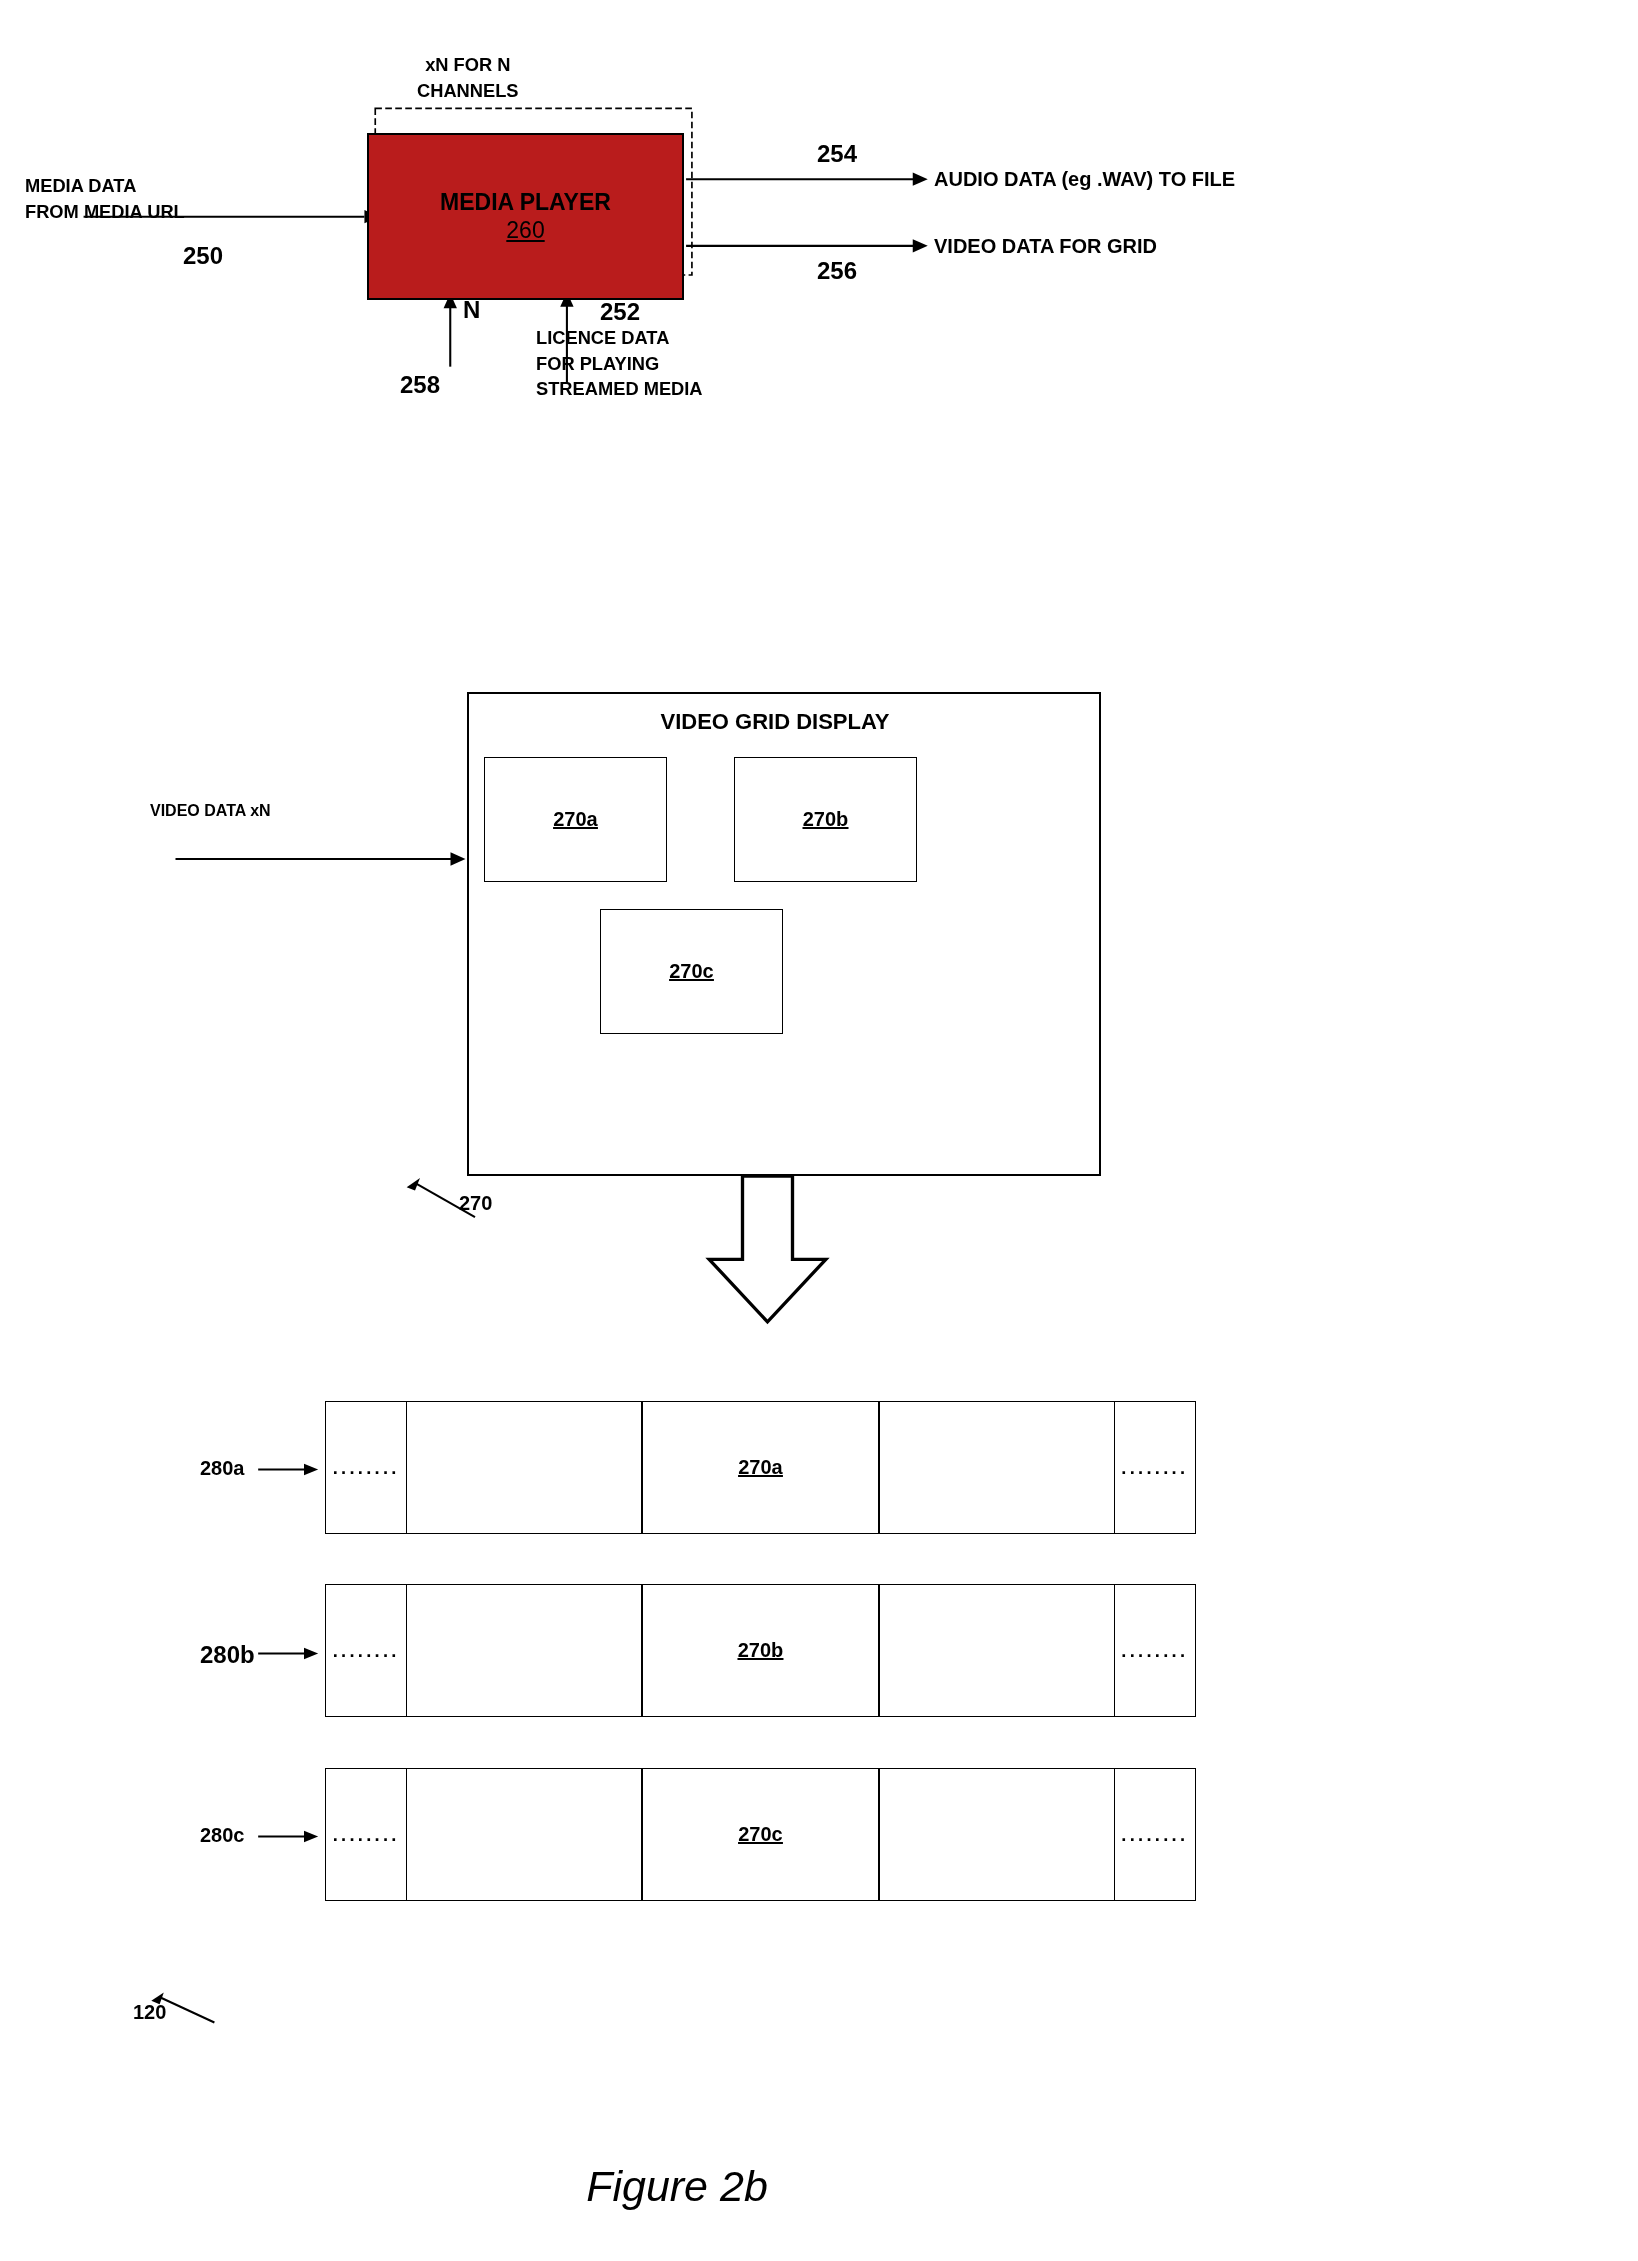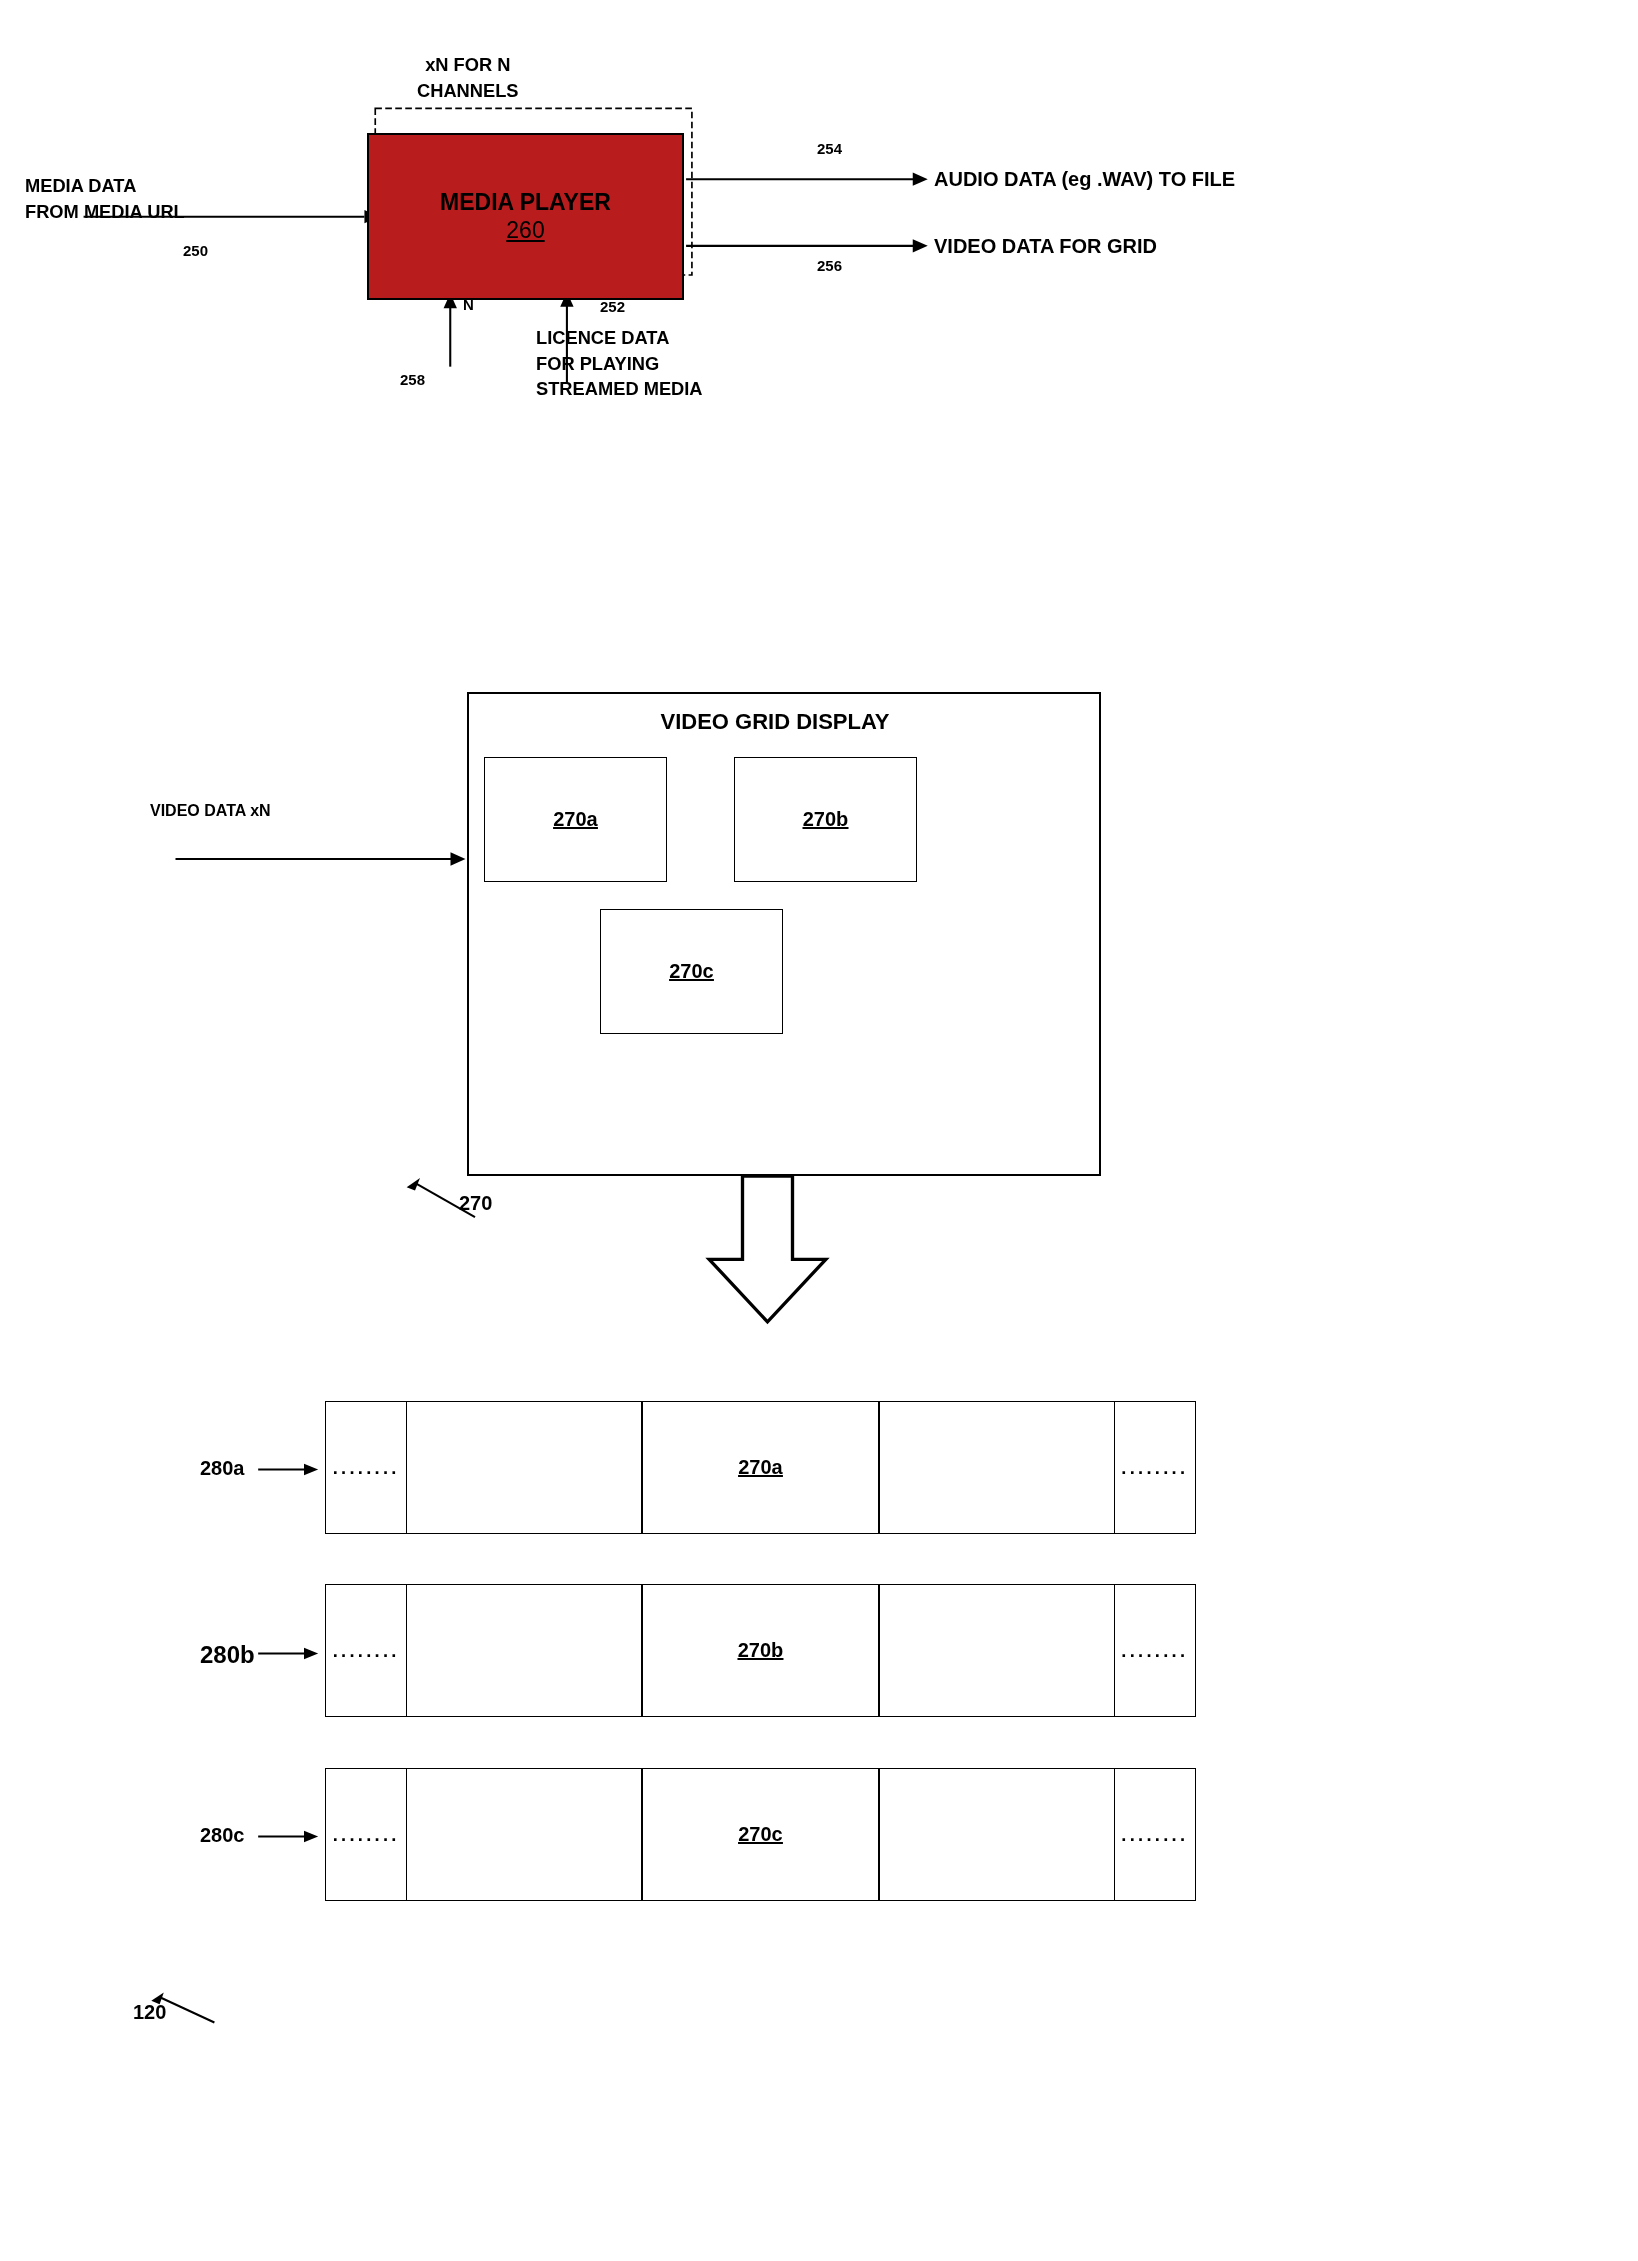--- a/index.html
+++ b/index.html
@@ -142,21 +142,21 @@
       position: absolute;
       bottom: 50px;
       width: 100%;
       text-align: center;
       font-size: 43px;
       font-style: italic;
     }
 
     .ref-label {
       position: absolute;
-      font-size: 15px;
+      font-size: 24px;
       font-weight: bold;
     }
   </style>
 </head>
 <body>
 
 <div class="diagram-container">
 
   <svg class="svg-diagram1" viewBox="0 0 1965 600" width="1638" height="500">
 
@@ -298,15 +298,16 @@
     <line x1="0" y1="15" x2="60" y2="15" stroke="#000" stroke-width="2.5"></line>
     <polygon points="55,8 72,15 55,22" fill="#000"></polygon>
   </svg>
 
   <div class="ref-label" style="top:2001px; left:133px; font-size:20px;">120</div>
   <svg style="position:absolute; top:1989px; left:148px; width:83px; height:42px;" viewBox="0 0 100 50" width="83" height="42">
     <line x1="80" y1="40" x2="15" y2="10" stroke="#000" stroke-width="2.5"></line>
     <polygon points="19,4 4,14 14,18" fill="#000"></polygon>
   </svg>
 
+  <div class="figure-label">Figure 2b</div>
 
 </div>
 
 
 </body></html>

